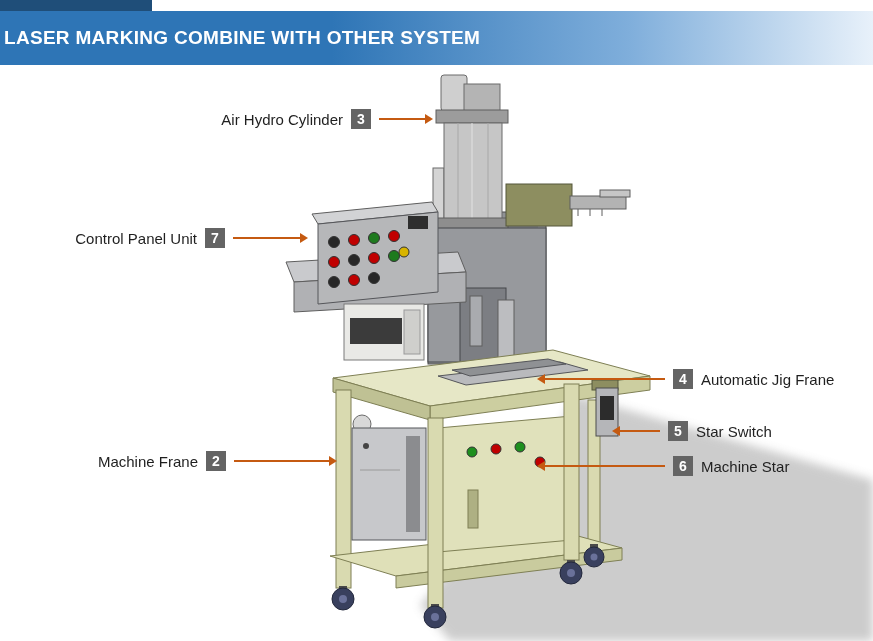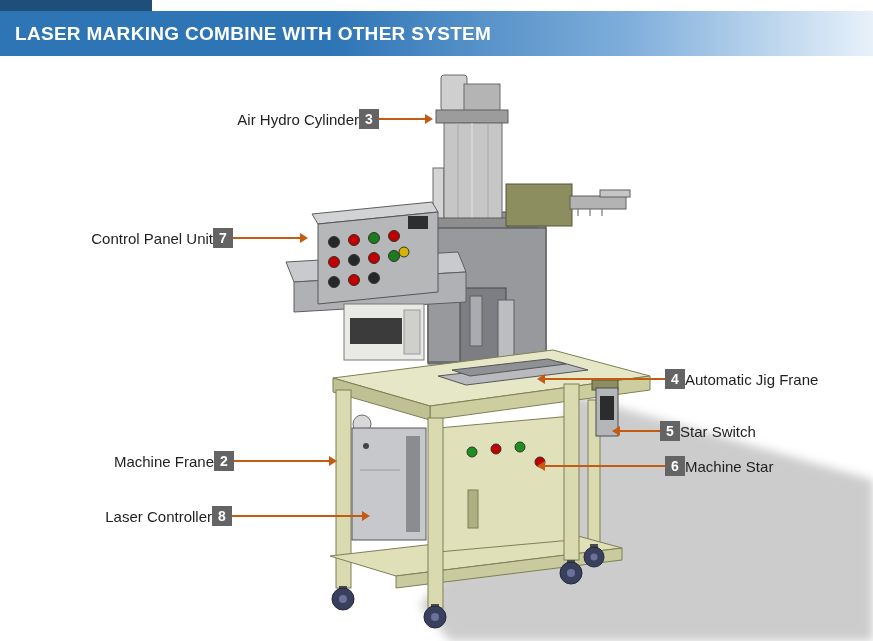--- a/index.html
+++ b/index.html
@@ -10,37 +10,37 @@
     overflow: hidden;
   }
   .slide { position: absolute; inset: 0; width: 873px; height: 641px; }
 
   
   .header-accent {
     position: absolute; top: 0; left: 0;
     width: 152px; height: 11px; background: #1F4E79;
   }
   .header-band {
-    position: absolute; top: 11px; left: 0; right: 0; height: 45px;
+    position: absolute; top: 11px; left: 0; right: 0; height: 54px;
     background: linear-gradient(90deg, #2E75B6 0%, #2E75B6 38%, #7FAEDB 72%, #E8F1FA 100%);
     display: flex; align-items: center;
-    padding-left: 15px; box-sizing: border-box;
+    padding-left: 4px; box-sizing: border-box;
   }
   .header-title {
     color: #ffffff; font-weight: bold; font-size: 19px; letter-spacing: 0.3px;
     white-space: nowrap;
   }
 
   
   svg.machine { position: absolute; inset: 0; width: 873px; height: 641px; }
 
   
   .callout {
     position: absolute; height: 22px;
-    display: flex; align-items: center; 
+    display: flex; align-items: center; gap: 8px;
     z-index: 5;
   }
   .callout .text {
     font-size: 15px; color: #1f1f1f; white-space: nowrap;
   }
   .callout .num {
     width: 20px; height: 20px; flex: 0 0 20px;
     background: #646464; color: #ffffff;
     font-size: 14px; font-weight: bold;
     display: flex; align-items: center; justify-content: center;
@@ -222,25 +222,20 @@
     <span class="arrow dir-right" style="width:67px;"></span>
   </div>
 
 
   <div class="callout" style="top:450px; right:544px;justify-content:space-between;">
     <span class="text">Machine Frane</span>
     <span class="num">2</span>
     <span class="arrow dir-right" style="width:95px;"></span>
   </div>
 
-  <div class="callout" style="top:505px; right:511px;">
-    <span class="text">Laser Controller</span>
-    <span class="num">8</span>
-    <span class="arrow dir-right" style="width:130px;"></span>
-  </div>
 
   <div class="callout" style="top:368px; left:545px;">
     <span class="arrow dir-left" style="width:120px;"></span>
     <span class="num">4</span>
     <span class="text">Automatic Jig Frane</span>
   </div>
 
   <div class="callout" style="top:420px; left:620px;">
     <span class="arrow dir-left" style="width:40px;"></span>
     <span class="num">5</span>

